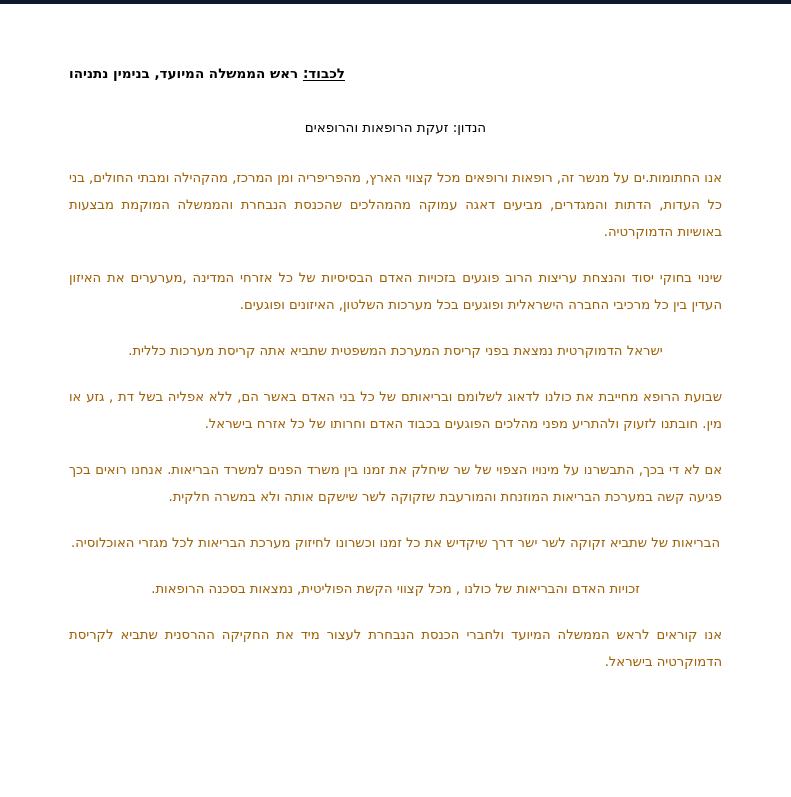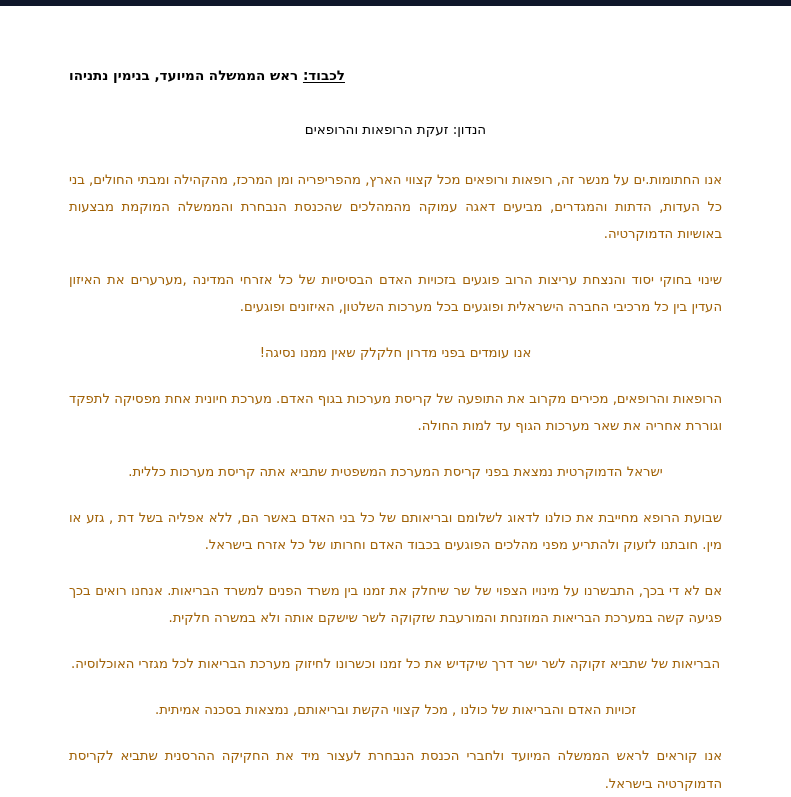--- a/index.html
+++ b/index.html
@@ -13,21 +13,21 @@
     font-family: "DejaVu Sans", "Liberation Sans", sans-serif;
   }
 
   .page {
     position: relative;
     width: 791px;
     height: 797px;
     background: #ffffff;
     box-sizing: border-box;
     overflow: hidden;
-    border-top: 6px solid #0f172a;
+    border-top: 4px solid #0f172a;
   }
 
   .page-inner {
     position: absolute;
     top: 0;
     right: 69px;
     left: 69px;
     direction: rtl;
     text-align: justify;
   }
@@ -88,24 +88,22 @@
     <p class="doc-addressee">
       <span class="underline">לכבוד:</span>
       <span>ראש הממשלה המיועד, בנימין נתניהו</span>
     </p>
 
     <p class="doc-subject">הנדון: זעקת הרופאות והרופאים</p>
 
     <div class="body-block">
       <p class="doc-para">אנו החתומות.ים על מנשר זה, רופאות ורופאים מכל קצווי הארץ, מהפריפריה ומן המרכז, מהקהילה ומבתי החולים, בני כל העדות, הדתות והמגדרים, מביעים דאגה עמוקה מהמהלכים שהכנסת הנבחרת והממשלה המוקמת מבצעות באושיות הדמוקרטיה.</p>
       <p class="doc-para">שינוי בחוקי יסוד והנצחת עריצות הרוב פוגעים בזכויות האדם הבסיסיות של כל אזרחי המדינה ,מערערים את האיזון העדין בין כל מרכיבי החברה הישראלית ופוגעים בכל מערכות השלטון, האיזונים ופוגעים.</p>
-      <p class="doc-para center-line">אנו עומדים בפני מדרון חלקלק שאין ממנו נסיגה!</p>
-      <p class="doc-para">הרופאות והרופאים, מכירים מקרוב את התופעה של קריסת מערכות בגוף האדם. מערכת חיונית אחת מפסיקה לתפקד וגוררת אחריה את שאר מערכות הגוף עד למות החולה.</p>
       <p class="doc-para center-line">ישראל הדמוקרטית נמצאת בפני קריסת המערכת המשפטית שתביא אתה קריסת מערכות כללית.</p>
       <p class="doc-para">שבועת הרופא מחייבת את כולנו לדאוג לשלומם ובריאותם של כל בני האדם באשר הם, ללא אפליה בשל דת , גזע או מין. חובתנו לזעוק ולהתריע מפני מהלכים הפוגעים בכבוד האדם וחרותו של כל אזרח בישראל.</p>
       <p class="doc-para">אם לא די בכך, התבשרנו על מינויו הצפוי של שר שיחלק את זמנו בין משרד הפנים למשרד הבריאות. אנחנו רואים בכך פגיעה קשה במערכת הבריאות המוזנחת והמורעבת שזקוקה לשר שישקם אותה ולא במשרה חלקית.</p>
       <p class="doc-para center-line">הבריאות של שתביא זקוקה לשר ישר דרך שיקדיש את כל זמנו וכשרונו לחיזוק מערכת הבריאות לכל מגזרי האוכלוסיה.</p>
-      <p class="doc-para center-line">זכויות האדם והבריאות של כולנו , מכל קצווי הקשת ובריאותם, נמצאות בסכנה אמיתית.</p>
+      <p class="doc-para center-line">זכויות האדם והבריאות של כולנו , מכל קצווי הקשת הפוליטית, נמצאות בסכנה הרופאות.</p>
       <p class="doc-para">אנו קוראים לראש הממשלה המיועד ולחברי הכנסת הנבחרת לעצור מיד את החקיקה ההרסנית שתביא לקריסת הדמוקרטיה בישראל.</p>
     </div>
 
   </div>
 </div>
 
 </body></html>

